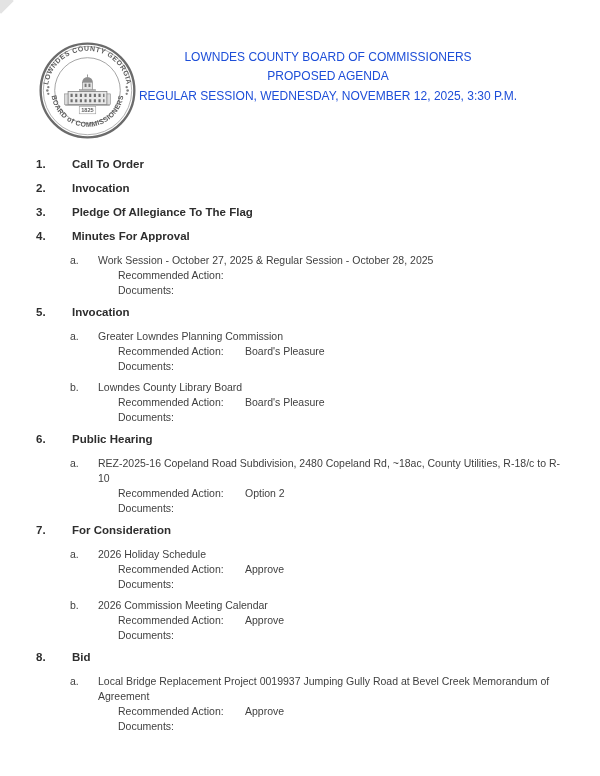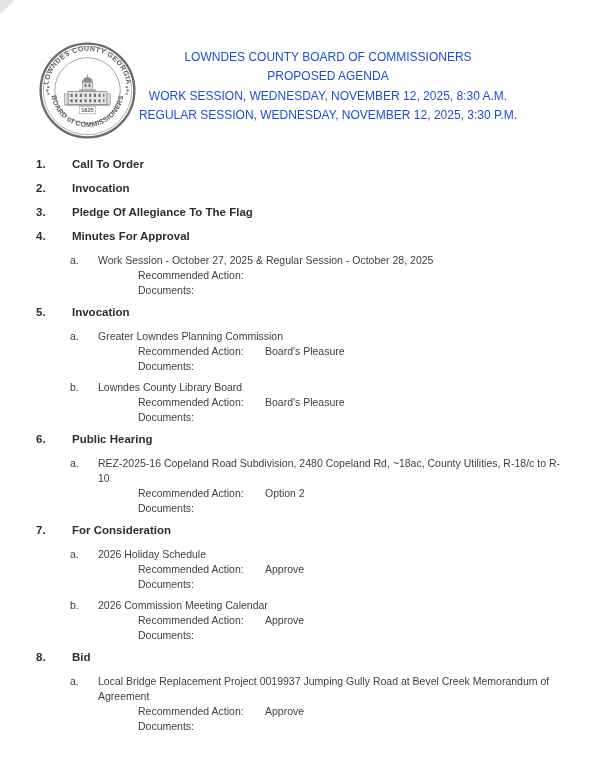--- a/index.html
+++ b/index.html
@@ -52,21 +52,21 @@
     color: #2e2e2e;
     margin: 7px 0 9px 0;
   }
   .section-num { width: 36px; flex: none; }
   .item {
     margin: 6px 0 5px 34px;
   }
   .item-head { display: flex; }
   .item-letter { width: 28px; flex: none; }
   .item-text { width: 467px; }
-  .meta-row { display: flex; margin-left: 68px; }
+  .meta-row { display: flex; margin-left: 48px; }
   .meta-label { width: 127px; flex: none; }
   .meta-value { flex: 1; }
 </style>
 </head>
 <body>
 
 <div class="corner-artifact"></div>
 
 <div class="doc-header">
 
@@ -111,21 +111,20 @@
       <line x1="32.5" y1="60.5" x2="67.5" y2="60.5" stroke="#6e6e6e" stroke-width="3.2" stroke-dasharray="2.2,2.6"></line>
       <line x1="27" y1="65.3" x2="73" y2="65.3" stroke="#8a8a8a" stroke-width="0.8"></line>
       <rect x="41.5" y="66.5" width="17" height="7.5" fill="#ffffff" stroke="#9a9a9a" stroke-width="0.6"></rect>
       <text x="50" y="72.4" text-anchor="middle" font-size="5.8" font-weight="bold" fill="#5c5c5c">1825</text>
     </g>
   </svg>
 
   <div class="header-text">
     <div>LOWNDES COUNTY BOARD OF COMMISSIONERS</div>
     <div>PROPOSED AGENDA</div>
-    <div>WORK SESSION, WEDNESDAY, NOVEMBER 12, 2025, 8:30 A.M.</div>
     <div>REGULAR SESSION, WEDNESDAY, NOVEMBER 12, 2025, 3:30 P.M.</div>
   </div>
 </div>
 
 <div class="agenda">
 
   <div class="section">
     <div class="section-heading">
       <span class="section-num">1.</span>
       <span class="section-title">Call To Order</span>

